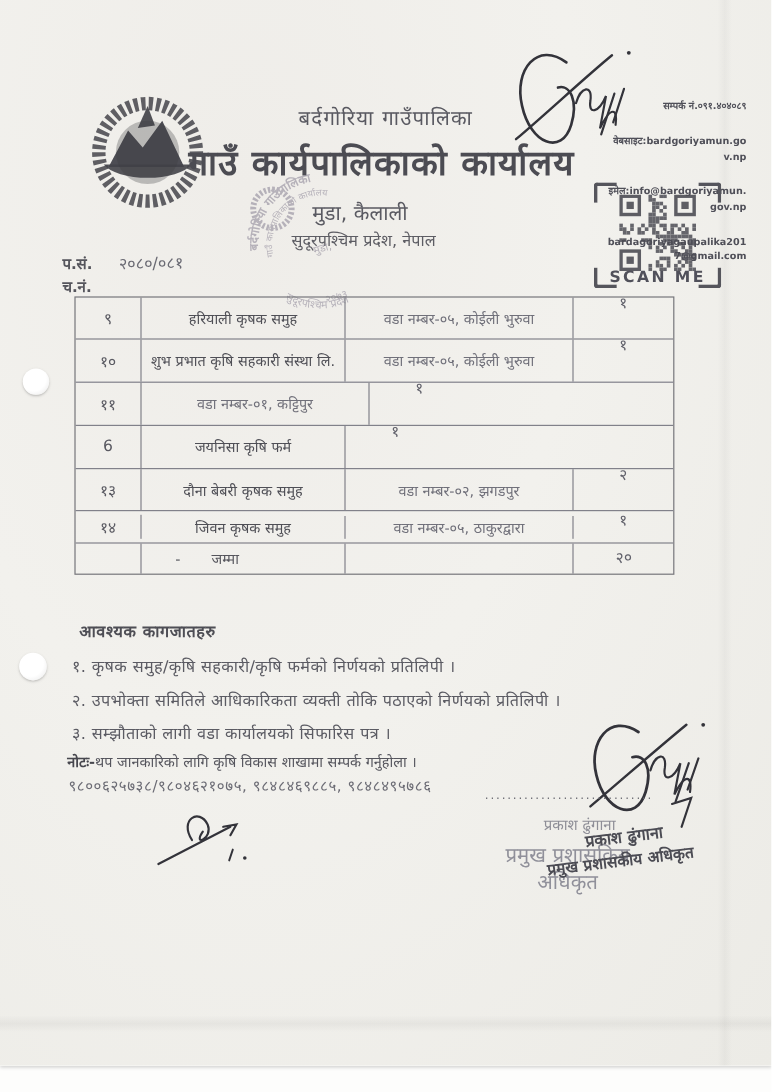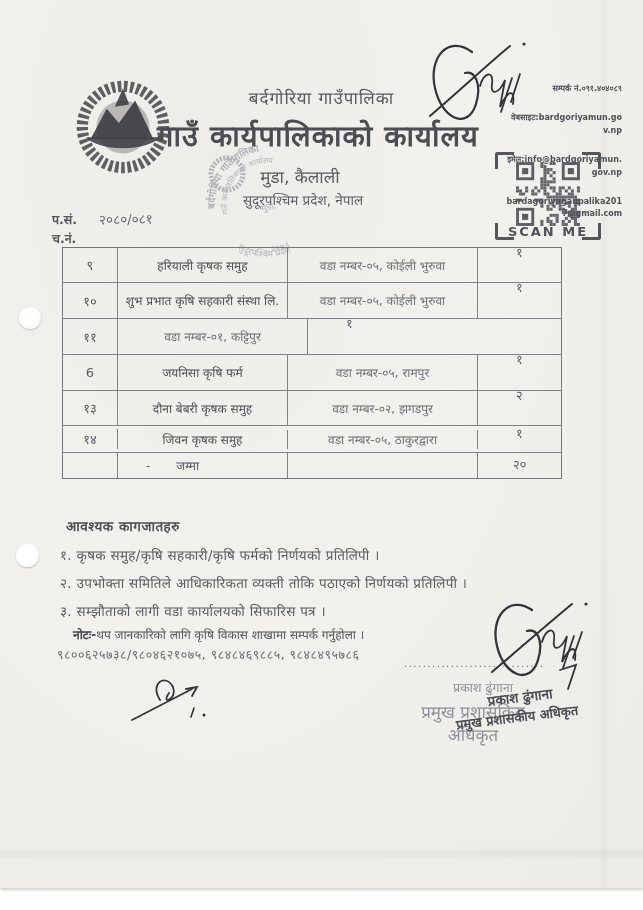--- a/index.html
+++ b/index.html
@@ -46,21 +46,21 @@
   .c-cnt{width:83px;align-items:flex-start;font-size:13px;color:#61616b;}
   .c-cnt span{display:inline-block;transform:translateY(-6px) rotate(-3deg);}
   .total-cnt span{transform:translateY(1px) rotate(-4deg);}
   .total-name{justify-content:flex-start;padding-left:28px;gap:26px;color:#55555c;}
   
   .doc-head{left:66px;top:517px;font-size:13.5px;font-weight:bold;color:#4e4e55;letter-spacing:0.5px;}
   .doc-item{left:60px;width:470px;font-size:13.5px;color:#5b5b63;letter-spacing:0.3px;}
   .d1{top:546px;} .d2{top:574px;} .d3{top:602px;}
   
   .note{left:56px;top:626px;font-size:12px;color:#55555d;}
-  .note b{color:#47474e;margin-left:17px;}
+  .note b{color:#47474e;}
   .phones{left:57px;top:646px;font-size:12.5px;color:#6b6b74;letter-spacing:0.5px;}
   
   .dotline{left:404px;top:658px;width:146px;font-size:10px;letter-spacing:1.5px;color:#6e6e75;}
   .sig-name-faint{left:418px;top:679px;width:130px;text-align:center;font-size:12.5px;color:#8e8e97;}
   .sig-title-faint{left:398px;top:700px;width:150px;text-align:center;font-size:17px;color:#90909a;}
   .sig-name-stamp{left:450px;top:688px;width:140px;text-align:center;font-size:13.5px;font-weight:bold;
                   color:#4c4c54;transform:rotate(-7deg);}
   .sig-title-stamp{left:432px;top:708px;width:170px;text-align:center;font-size:13px;font-weight:bold;
                   color:#4c4c54;transform:rotate(-7deg);}
   
@@ -317,21 +317,20 @@
       <div class="trow" style="height:35px;">
         <div class="tc c-sn">११</div>
         <div class="tc c-addr">वडा नम्बर-०१, कट्टिपुर</div>
         <div class="tc c-cnt">
             <span>१</span>
           </div>
       </div>
       <div class="trow" style="height:35px;">
         <div class="tc c-sn">6</div>
         <div class="tc c-name">जयनिसा कृषि फर्म</div>
-        <div class="tc c-addr">वडा नम्बर-०५, रामपुर</div>
         <div class="tc c-cnt">
             <span>१</span>
           </div>
       </div>
       <div class="trow" style="height:34px;">
         <div class="tc c-sn">१३</div>
         <div class="tc c-name">दौना बेबरी कृषक समुह</div>
         <div class="tc c-addr">वडा नम्बर-०२, झगडपुर</div>
         <div class="tc c-cnt">
             <span>२</span>

